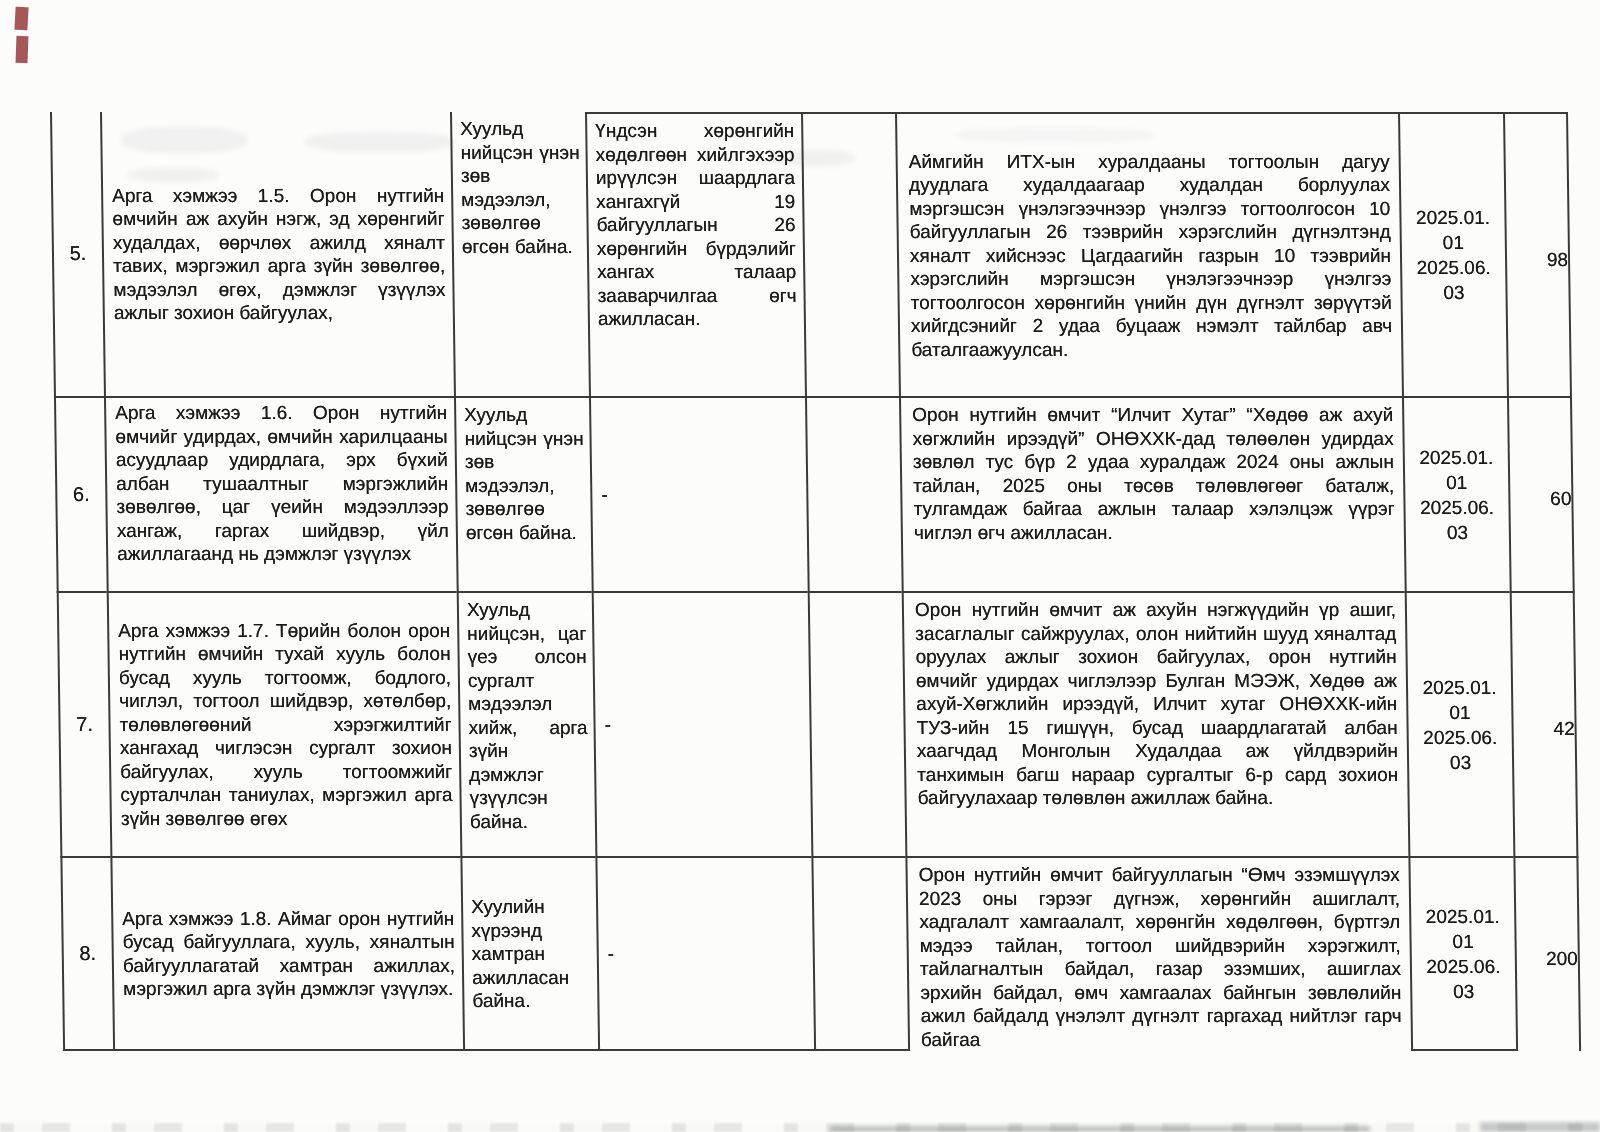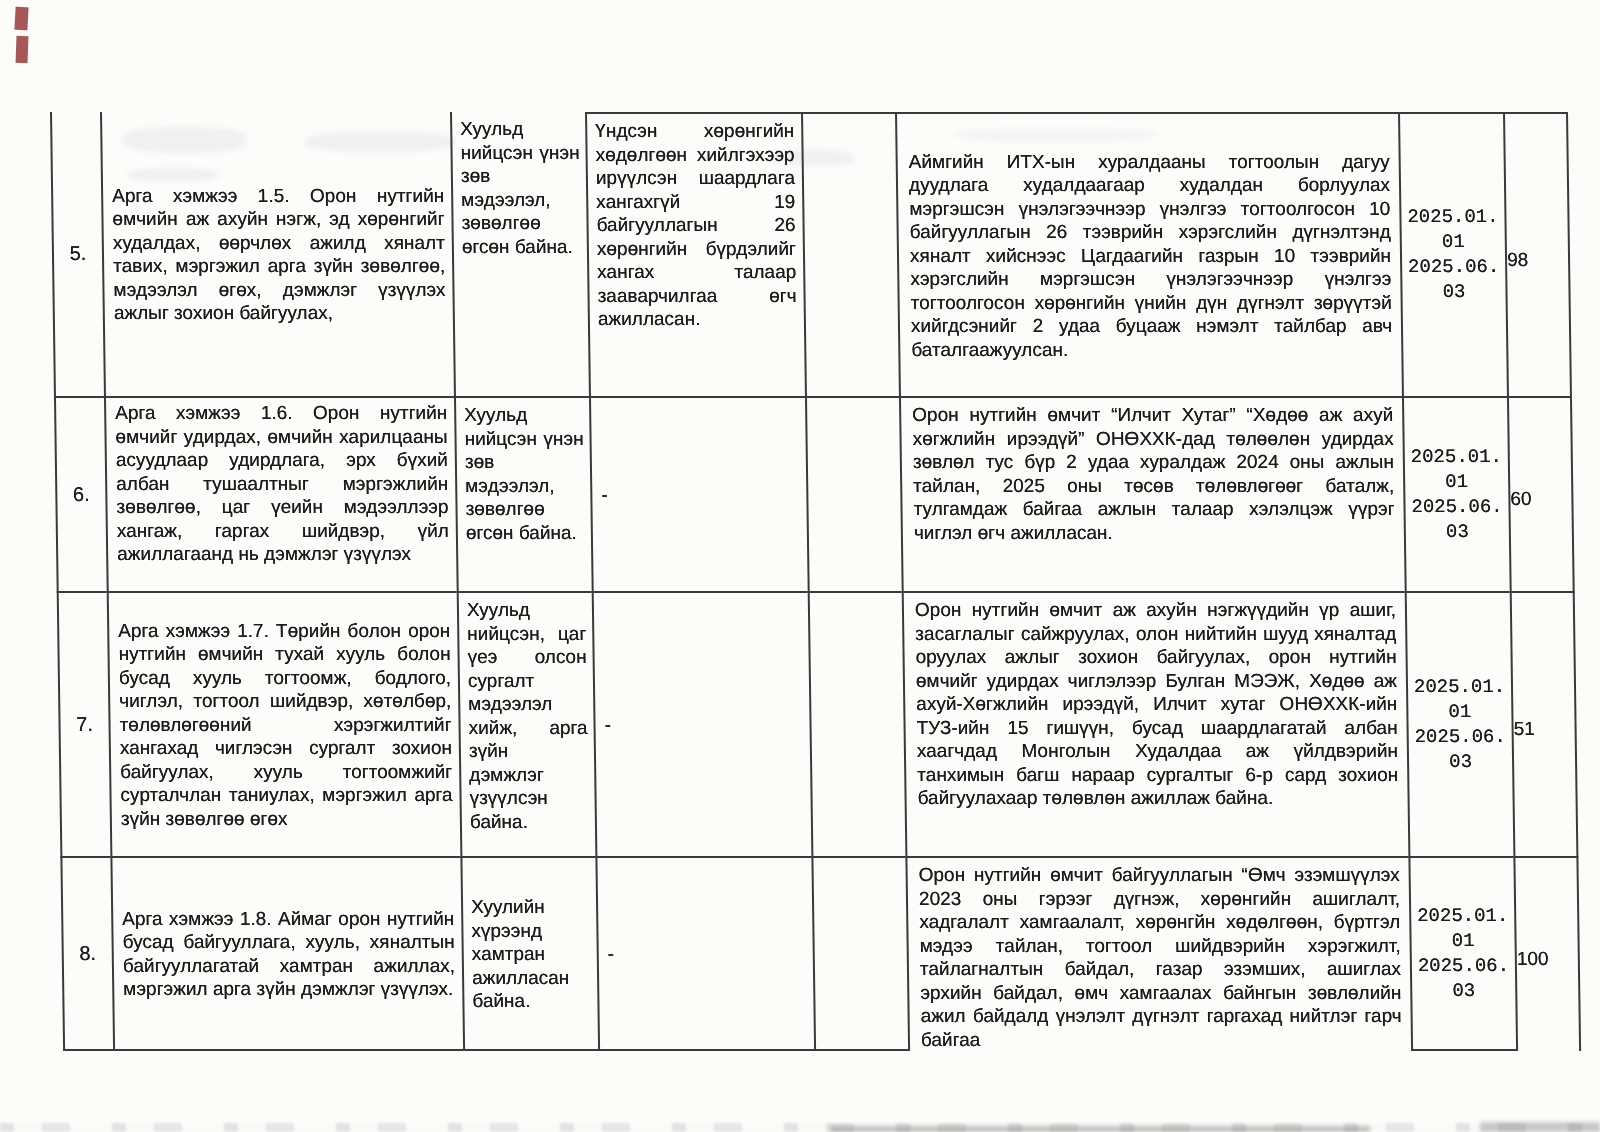--- a/index.html
+++ b/index.html
@@ -40,23 +40,23 @@
   }
   .just { text-align: justify; }
   .num-cell { justify-content: center; align-items: center; }
   .num-cell .txt { font-size: 20px; text-align: center; }
   .pad-act  { padding: 3px 7px 3px 9px; }
   .pad-crit { padding: 5px 6px 4px 8px; }
   .pad-ind  { padding: 5px 7px 4px 8px; }
   .pad-res  { padding: 5px 9px 4px 11px; }
   .dash-cell { align-items: center; padding-left: 9px; }
   .period-cell { flex-direction: column; justify-content: center; align-items: center; }
-  .period-cell .txt { text-align: left; line-height: 25px; width: auto; font-family: Liberation Mono, monospace; }
+  .period-cell .txt { text-align: left; line-height: 25px; width: auto; }
   .score-cell { justify-content: center; align-items: center; }
-  .score-cell .txt { text-align: left; margin-top: 9px; }
+  .score-cell .txt { text-align: right; margin-top: 9px; }
   
   .red-mark { position: absolute; background: #8e2b2b; opacity: .78; filter: blur(.6px); }
   .rm1 { left: 15px; top: 7px;  width: 13px; height: 23px; transform: rotate(3deg); }
   .rm2 { left: 16px; top: 36px; width: 12px; height: 27px; transform: rotate(2deg); }
   .smudge { position: absolute; background: #8d9494; opacity: .11; filter: blur(2.5px); border-radius: 40%; }
   .sm1 { left: 122px; top: 127px; width: 125px; height: 26px; }
   .sm2 { left: 305px; top: 132px; width: 150px; height: 20px; }
   .sm3 { left: 128px; top: 168px; width: 90px;  height: 14px; }
   .sm4 { left: 770px; top: 150px; width: 85px;  height: 16px; }
   .sm5 { left: 955px; top: 128px; width: 200px; height: 14px; opacity:.07; }
@@ -161,21 +161,21 @@
     <div class="cell vt pad-res">
         <div class="txt just">Орон нутгийн өмчит аж ахуйн нэгжүүдийн үр ашиг, засаглалыг сайжруулах, олон нийтийн шууд хяналтад оруулах ажлыг зохион байгуулах, орон нутгийн өмчийг удирдах чиглэлээр Булган МЭЭЖ, Хөдөө аж ахуй-Хөгжлийн ирээдүй, Илчит хутаг ОНӨХХК-ийн ТУЗ-ийн 15 гишүүн, бусад шаардлагатай албан хаагчдад Монголын Худалдаа аж үйлдвэрийн танхимын багш нараар сургалтыг 6-р сард зохион байгуулахаар төлөвлөн ажиллаж байна.</div>
       </div>
     <div class="cell period-cell">
       <div class="txt">2025.01.</div>
       <div class="txt">01</div>
       <div class="txt">2025.06.</div>
       <div class="txt">03</div>
     </div>
     <div class="cell score-cell right">
-        <div class="txt">51</div>
+        <div class="txt">42</div>
       </div>
 
     <div class="cell num-cell">
         <div class="txt">8.</div>
       </div>
     <div class="cell vc pad-act">
         <div class="txt just">Арга хэмжээ 1.8. Аймаг орон нутгийн бусад байгууллага, хууль, хяналтын байгууллагатай хамтран ажиллах, мэргэжил арга зүйн дэмжлэг үзүүлэх.</div>
       </div>
     <div class="cell vc pad-crit">
         <div class="txt just">Хуулийн хүрээнд хамтран ажилласан байна.</div>
@@ -189,21 +189,21 @@
     <div class="cell vt pad-res nobottom">
         <div class="txt just">Орон нутгийн өмчит байгууллагын “Өмч эзэмшүүлэх 2023 оны гэрээг дүгнэж, хөрөнгийн ашиглалт, хадгалалт хамгаалалт, хөрөнгйн хөдөлгөөн, бүртгэл мэдээ тайлан, тогтоол шийдвэрийн хэрэгжилт, тайлагналтын байдал, газар эзэмших, ашиглах эрхийн байдал, өмч хамгаалах байнгын зөвлөлийн ажил байдалд үнэлэлт дүгнэлт гаргахад нийтлэг гарч байгаа</div>
       </div>
     <div class="cell period-cell">
       <div class="txt">2025.01.</div>
       <div class="txt">01</div>
       <div class="txt">2025.06.</div>
       <div class="txt">03</div>
     </div>
     <div class="cell score-cell right nobottom">
-        <div class="txt">100</div>
+        <div class="txt">200</div>
       </div>
 
   </div>
 
   <div class="bottom-noise"></div>
   <div class="bn2"></div>
   <div class="bn3"></div>
 
 </div>
 

